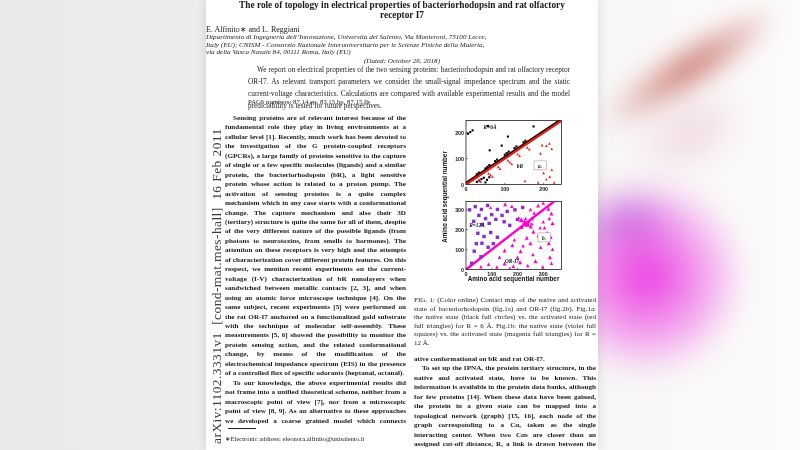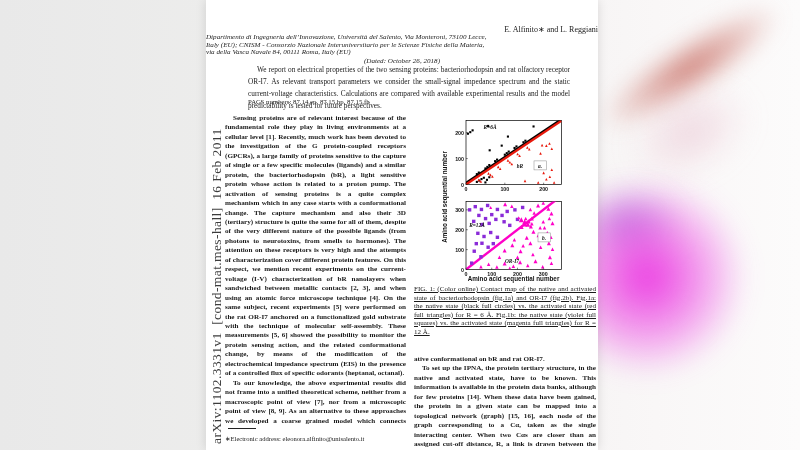--- a/index.html
+++ b/index.html
@@ -25,54 +25,55 @@
   .page{position:absolute;left:206px;top:0;width:392px;height:450px;background:#ffffff;
     box-shadow:0 0 10px rgba(0,0,0,0.13);overflow:hidden;}
 
   .arxiv{position:absolute;left:3px;top:78px;height:366px;width:18px;
     writing-mode:vertical-rl;transform:rotate(180deg);
     font-family:"Liberation Serif",serif;font-size:13.5px;color:#3c3c3c;
     letter-spacing:0.4px;white-space:pre;}
 
   .title{position:absolute;top:1px;left:26px;right:26px;text-align:center;
     font-weight:bold;font-size:9.3px;line-height:9.8px;}
-  .authors{position:absolute;top:25px;left:0;right:0;text-align:right;font-size:8px;}
+  .authors{position:absolute;top:25px;left:0;right:0;text-align:left;font-size:8px;}
   .affil{position:absolute;top:34px;left:0;right:0;
     font-style:italic;font-size:7.1px;line-height:7.5px;}
   .dated{position:absolute;top:57px;left:0;right:0;text-align:center;font-size:7.1px;font-style:italic;}
   .abstract{position:absolute;top:64px;left:42px;width:322px;
     font-size:7.3px;line-height:12px;text-align:justify;text-indent:9px;}
   .pacs{position:absolute;top:98px;left:42px;width:322px;font-size:6.8px;}
 
   .col{position:absolute;font-size:7.15px;line-height:9.45px;text-align:justify;overflow:hidden;}
   .col .para{margin:0;text-indent:8px;font-weight:bold;}
   .col.left{top:114px;left:19px;width:181px;max-height:311px;}
   .col.right{top:355px;left:208px;width:182px;max-height:95px;}
   .col.right .para:first-child{text-indent:0;}
 
   #figure{position:absolute;left:230px;top:114px;width:134px;height:176px;}
   .tick{font:bold 5.3px "Liberation Sans",sans-serif;fill:#111;}
   .ann{font:italic 5.4px "Liberation Serif",serif;fill:#111;font-weight:bold;}
   .axis-label{font:bold 6.3px "Liberation Sans",sans-serif;fill:#111;}
 
-  .caption{position:absolute;top:285px;left:208px;width:182px;
-    font-size:7.05px;line-height:8.5px;text-align:justify;text-decoration:underline;}
+  .caption{position:absolute;top:296px;left:208px;width:182px;
+    font-size:7.05px;line-height:8.5px;text-align:justify;}
   .footrule{position:absolute;top:428px;left:22px;width:28px;border-top:1px solid #222;}
   .footnote{position:absolute;top:435px;left:19px;width:190px;font-size:6.6px;}
 </style>
 </head>
 <body>
 
 <div class="bg-blob" id="blob-streak"></div>
 <div class="bg-blob" id="blob-pink-faint"></div>
 <div class="bg-blob" id="blob-violet"></div>
 <div class="bg-blob" id="blob-magenta"></div>
 
 <div class="page">
   <div class="arxiv">arXiv:1102.3331v1  [cond-mat.mes-hall]  16 Feb 2011</div>
+  <div class="title">The role of topology in electrical properties of bacteriorhodopsin and rat olfactory receptor I7</div>
   <div class="authors">E. Alfinito∗ and L. Reggiani</div>
   <div class="affil">
       <div>Dipartimento di Ingegneria dell’Innovazione, Università del Salento, Via Monteroni, 73100 Lecce,</div>
       <div>Italy (EU); CNISM - Consorzio Nazionale Interuniversitario per le Scienze Fisiche della Materia,</div>
       <div>via della Vasca Navale 84, 00111 Roma, Italy (EU)</div>
     </div>
   <div class="dated">(Dated: October 26, 2018)</div>
   <div class="abstract">We report on electrical properties of the two sensing proteins: bacteriorhodopsin and rat olfactory receptor OR-I7. As relevant transport parameters we consider the small-signal impedance spectrum and the static current-voltage characteristics. Calculations are compared with available experimental results and the model predictability is tested for future perspectives.</div>
   <div class="pacs">PACS numbers: 87.14.ep, 87.15.hp, 87.15.fh</div>
 

